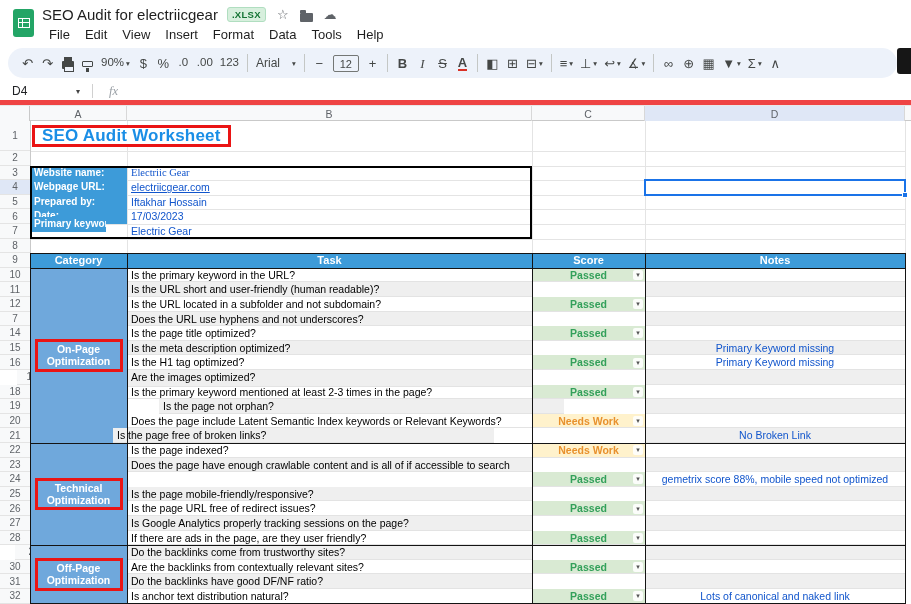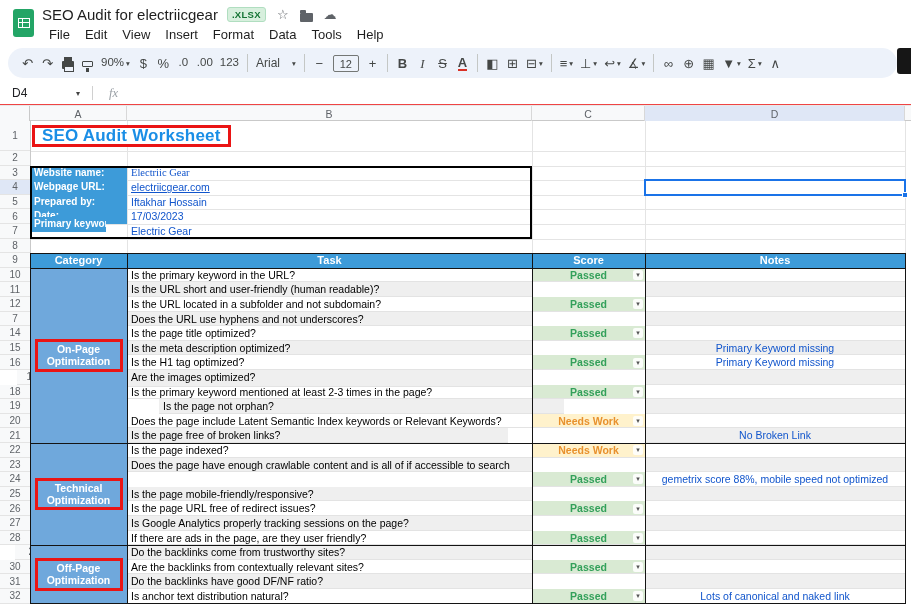--- a/index.html
+++ b/index.html
@@ -38,21 +38,21 @@
   .t-zoom .g{font-size:11.5px}
   .t-font .g{font-size:12px;min-width:34px;text-align:left}
   .shape-print{width:12px;height:8px;background:#444746;border-radius:1px;position:relative;margin-top:4px}
   .shape-print::before{content:"";position:absolute;top:-4px;left:2px;width:8px;height:4px;background:#444746}
   .shape-print::after{content:"";position:absolute;bottom:-3px;left:2px;width:8px;height:4px;background:#edf2fa;border:1px solid #444746}
   .shape-paint{width:11px;height:6px;border:1.5px solid #444746;border-radius:1px;position:relative;margin-top:2px}
   .shape-paint::after{content:"";position:absolute;left:3px;bottom:-6px;width:2.5px;height:4px;background:#444746}
   .dark-corner{position:absolute;right:0;top:48px;width:14px;height:26px;background:#161616;border-radius:3px 0 0 3px}
 
   
-  .formula-bar{position:absolute;left:0;top:82px;width:100%;height:23px;background:#fff;border-bottom:1px solid #ef4444;display:flex;align-items:center}
+  .formula-bar{position:absolute;left:0;top:82px;width:100%;height:23px;background:#fff;border-bottom:5px solid #ef4444;display:flex;align-items:center}
   .name-box{width:86px;display:flex;align-items:center;padding-left:12px;justify-content:space-between;cursor:pointer}
   .name-box .ref{font-size:12px;color:#202124}
   .nb-caret{font-size:8px;color:#444;padding-right:6px}
   .fb-sep{width:1px;height:14px;background:#d0d0d0;margin:0 6px}
   .fx{font-size:12.5px;font-style:italic;color:#9aa0a6;font-family:"Liberation Serif",serif;padding:0 10px}
   .formula-input{flex:1;height:100%;cursor:text}
 
   
   .col-headers{position:absolute;left:0;top:105px;width:911px;height:16px;background:#f8f9fa;border-top:1px solid #e8e8e8;border-bottom:1px solid #c9c9c9}
   .corner{background:#f8f9fa;border-right:1px solid #c9c9c9}
@@ -340,21 +340,21 @@
       <div class="abs cell note alt" style="left: 645px; top: 249px; width: 260px; height: 14.6px;"></div>
       <div class="abs cell task" style="left: 127px; top: 263.6px; width: 405px; height: 14.6px;">Is the primary keyword mentioned at least 2-3 times in the page?</div>
       <div class="abs cell score passed" style="left: 532px; top: 263.6px; width: 113px; height: 14.6px;"><span>Passed</span><span class="chip">▾</span></div>
       <div class="abs cell note" style="left: 645px; top: 263.6px; width: 260px; height: 14.6px;"></div>
       <div class="abs cell task alt" style="left: 127px; top: 278.2px; width: 405px; height: 14.6px; margin-left: 32px;">Is the page not orphan?</div>
       <div class="abs cell score passed" style="left: 532px; top: 278.2px; width: 113px; height: 14.6px;"><span>Passed</span><span class="chip">▾</span></div>
       <div class="abs cell note alt" style="left: 645px; top: 278.2px; width: 260px; height: 14.6px;"></div>
       <div class="abs cell task" style="left: 127px; top: 292.8px; width: 405px; height: 14.6px;">Does the page include Latent Semantic Index keywords or Relevant Keywords?</div>
       <div class="abs cell score passed" style="left: 532px; top: 292.8px; width: 113px; height: 14.6px;"><span>Passed</span><span class="chip">▾</span></div>
       <div class="abs cell note" style="left: 645px; top: 292.8px; width: 260px; height: 14.6px;"></div>
-      <div class="abs cell task alt" style="left: 127px; top: 307.4px; width: 381px; height: 14.6px;">Is the page free of broken links?</div>
+      <div class="abs cell task alt" style="left: 113px; top: 307.4px; width: 381px; height: 14.6px;">Is the page free of broken links?</div>
       <div class="abs cell score passed" style="left: 532px; top: 307.4px; width: 113px; height: 14.6px;"><span>Passed</span><span class="chip">▾</span></div>
       <div class="abs cell note alt" style="left: 645px; top: 307.4px; width: 260px; height: 14.6px;">No Broken Link</div>
       <div class="abs cat" style="left: 30px; top: 322px; width: 97px; height: 102.2px;">
         <span class="cat-text">Technical Optimization</span>
       </div>
       <div class="abs cell task" style="left: 127px; top: 322px; width: 405px; height: 14.6px;">Is the page indexed?</div>
       <div class="abs cell note" style="left: 645px; top: 322px; width: 260px; height: 14.6px;"></div>
       <div class="abs cell task alt" style="left: 127px; top: 336.6px; width: 405px; height: 14.6px;">Does the page have enough crawlable content and is all of if accessible to search</div>
       <div class="abs cell note alt" style="left: 645px; top: 336.6px; width: 260px; height: 14.6px;"></div>
       <div class="abs cell note" style="left: 645px; top: 351.2px; width: 260px; height: 14.6px;">gemetrix score 88%, mobile speed not optimized</div>

